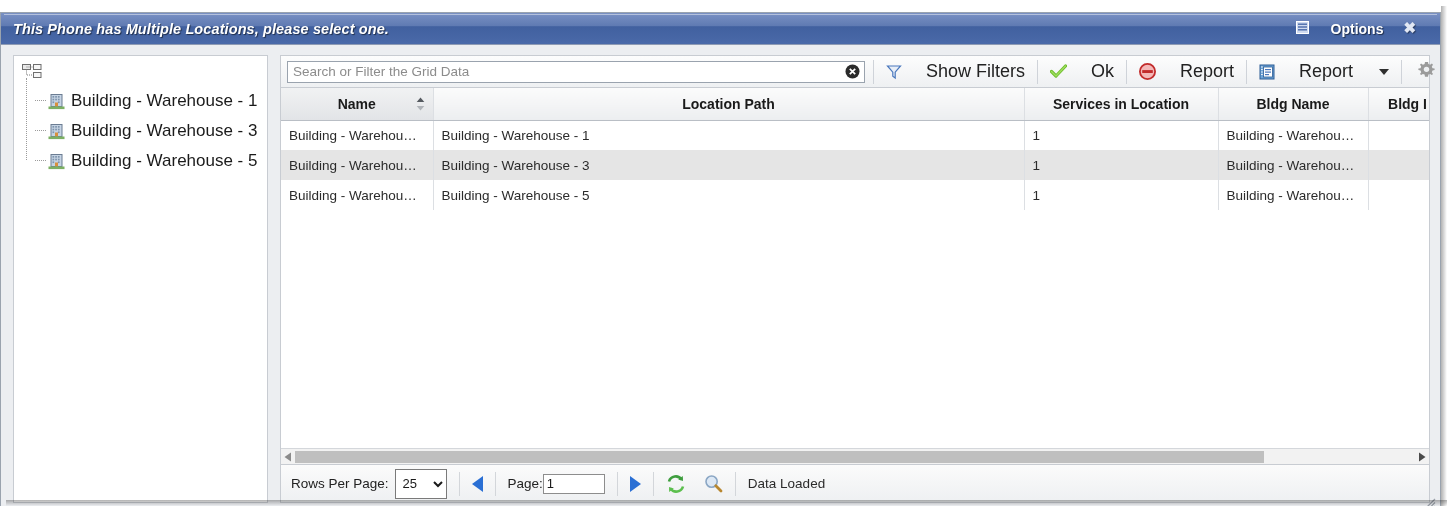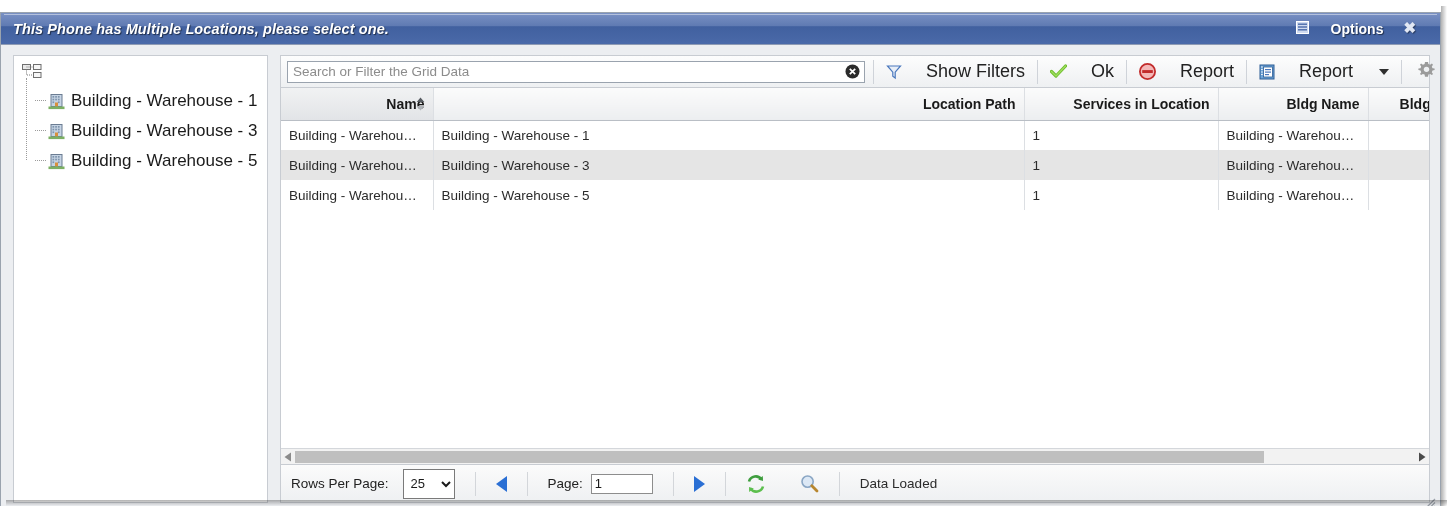--- a/index.html
+++ b/index.html
@@ -263,21 +263,21 @@
     border-collapse: collapse;
     table-layout: fixed;
     width: 1166px;
     font-size: 13.5px;
   }
   table.grid th {
     height: 32px;
     background: linear-gradient(to bottom, #fbfbfb, #eceef0);
     border-bottom: 1px solid #b9bec5;
     border-right: 1px solid #dcdfe3;
-    text-align: right;
+    text-align: center;
     padding: 0 8px;
     font-size: 14px;
     font-weight: bold;
     color: #1a1a1a;
     white-space: nowrap;
     overflow: hidden;
     position: relative;
     cursor: pointer;
   }
   table.grid th.sorted {
@@ -335,21 +335,21 @@
 
   
   .pager {
     flex: 0 0 38px;
     height: 38px;
     background: linear-gradient(to bottom, #fbfbfb, #eef0f2);
     border-top: 1px solid #c8ccd2;
     display: flex;
     align-items: center;
     padding: 0 10px;
-    gap: 8px;
+    gap: 0;
     font-size: 13.5px;
     color: #222222;
   }
   .pg-label { white-space: nowrap; }
   .rpp-select {
     margin-left: 6px;
     height: 30px;
     width: 52px;
     border: 1px solid #7a7a7a;
     background: #ffffff;

